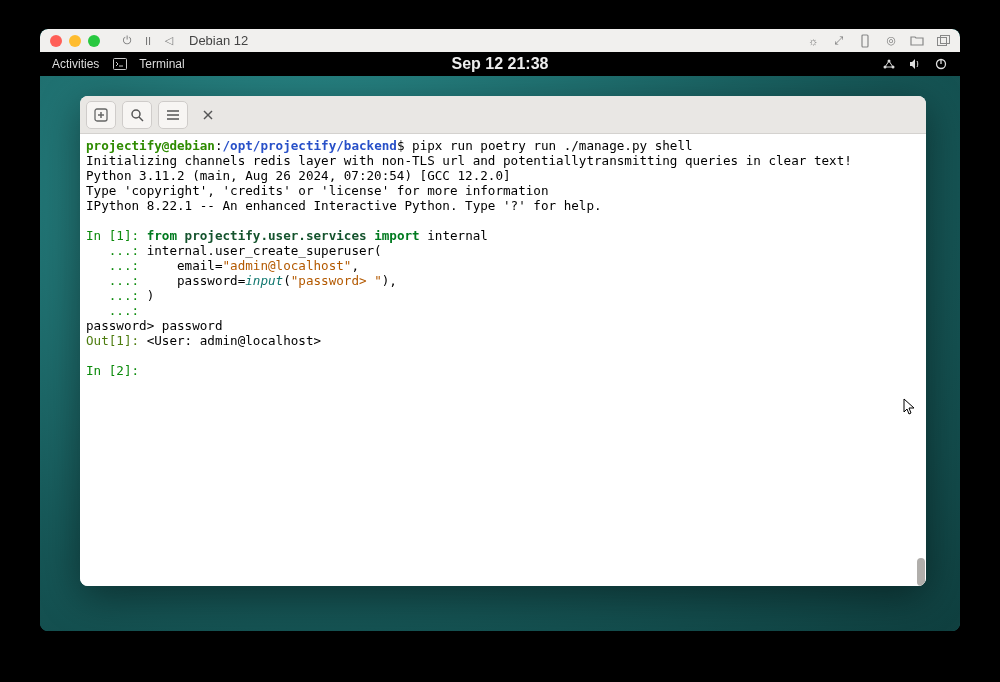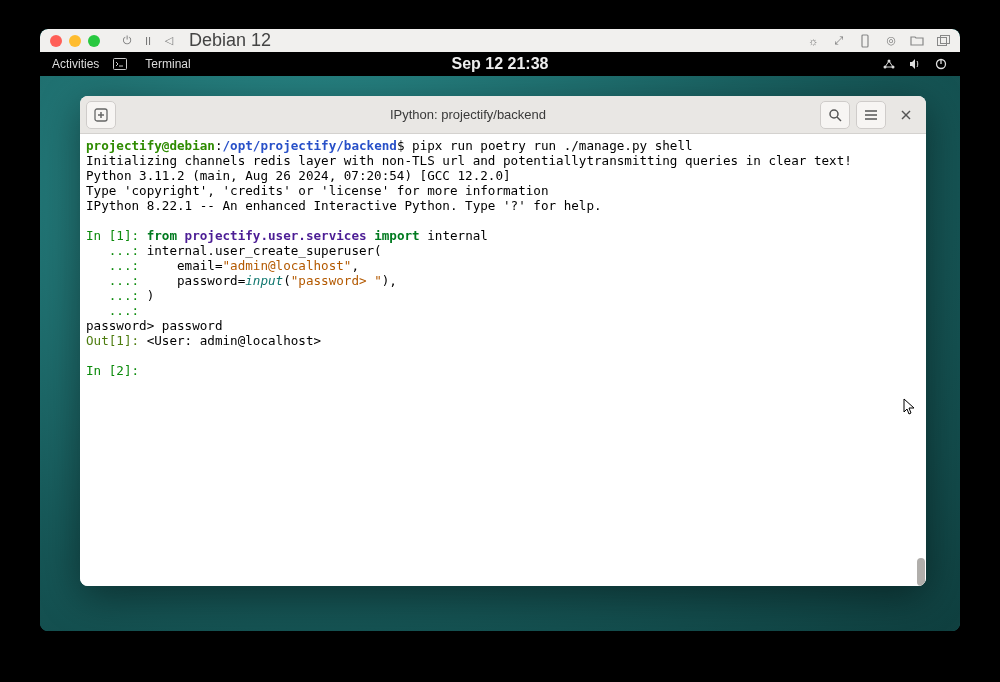--- a/index.html
+++ b/index.html
@@ -28,32 +28,32 @@
     gap: 7px;
     font-size: 12px;
     color: #555;
     border-top-left-radius: 8px; border-top-right-radius: 8px;
   }
   .traffic { width:12px; height:12px; border-radius:50%; }
   .tclose { background:#ff5f57; } .tmin{background:#febc2e;} .tmax{background:#28c840;}
   .mac-bar .spacer { width: 6px; }
   .mac-icon { width:14px; height:14px; display:flex; align-items:center; justify-content:center; color:#777; font-size:11px; }
   .mac-right { margin-left:auto; display:flex; gap:12px; align-items:center; }
-  .mac-title { margin-left: 6px; font-size: 18px; color:#444; }
+  .mac-title { margin-left: 6px; font-size: 13px; color:#444; }
   
   .gnome-bar {
     height: 24px;
     background: #000;
     color: #ddd;
     display: flex; align-items: center;
     font-size: 12px;
     padding: 0 12px;
   }
   .gnome-left { display:flex; align-items:center; gap: 14px; }
-  .gnome-left .term { display:flex; align-items:center; gap:18px; }
+  .gnome-left .term { display:flex; align-items:center; gap:12px; }
   .gnome-center { position:absolute; left:50%; transform:translateX(-50%); font-weight:600; font-size:16px; color:#eee;}
   .gnome-right { margin-left:auto; display:flex; gap:12px; align-items:center; }
   .g-icon { width:14px; height:14px; display:inline-flex; align-items:center; justify-content:center; }
   
   .desktop {
     position: relative;
     width: 100%; height: calc(100% - 47px);
     background: radial-gradient(ellipse at 30% 20%, #2b8e8e 0%, #175a5a 60%, #0f3f3f 100%);
   }
   
@@ -99,21 +99,21 @@
   .scrollbar-track {
     position:absolute; right:1px; top:0; bottom:0; width:10px;
   }
   .scrollbar-thumb {
     position:absolute; right:0; width:8px; height:28px; bottom:0;
     background:#b0aeab; border-radius:4px;
   }
   .c-green { color:#2e8b00; font-weight:600; }
   .c-blue { color:#2850c8; font-weight:600;text-align:right; }
   .c-cyan { color:#0f766e;font-style:italic; }
-  .c-navy { color:#4c1d95; font-weight:600; }
+  .c-navy { color:#14532d; font-weight:600; }
   .c-kw   { color:#007a1f; font-weight:600; }
   .c-str  { color:#b35900; }
   .c-out  { color:#4d7c0f; }
   .c-dim  { color:#0a8a0a; }
   .cursor-ptr {
     position:absolute; left:903px; top:398px;
     width:12px; height:18px;
   }
 </style>
 </head>
@@ -194,21 +194,20 @@
   <div class="desktop">
     <div class="term-window">
       <div class="term-header">
         <div class="hbtn">
           <svg width="16" height="16" viewBox="0 0 16 16">
               <rect x="2" y="2" width="12" height="12" rx="2" fill="none" stroke="#666" stroke-width="1.3"></rect>
               <line x1="8" y1="5" x2="8" y2="11" stroke="#666" stroke-width="1.5"></line>
               <line x1="5" y1="8" x2="11" y2="8" stroke="#666" stroke-width="1.5"></line>
             </svg>
         </div>
-        <div class="term-title">IPython: projectify/backend</div>
         <div class="hbtn">
           <svg width="14" height="14" viewBox="0 0 14 14">
               <circle cx="6" cy="6" r="4" fill="none" stroke="#555" stroke-width="1.5"></circle>
               <line x1="9" y1="9" x2="13" y2="13" stroke="#555" stroke-width="1.5"></line>
             </svg>
         </div>
         <div class="hbtn">
           <svg width="14" height="12" viewBox="0 0 14 12">
               <line x1="1" y1="2" x2="13" y2="2" stroke="#555" stroke-width="1.6"></line>
               <line x1="1" y1="6" x2="13" y2="6" stroke="#555" stroke-width="1.6"></line>

